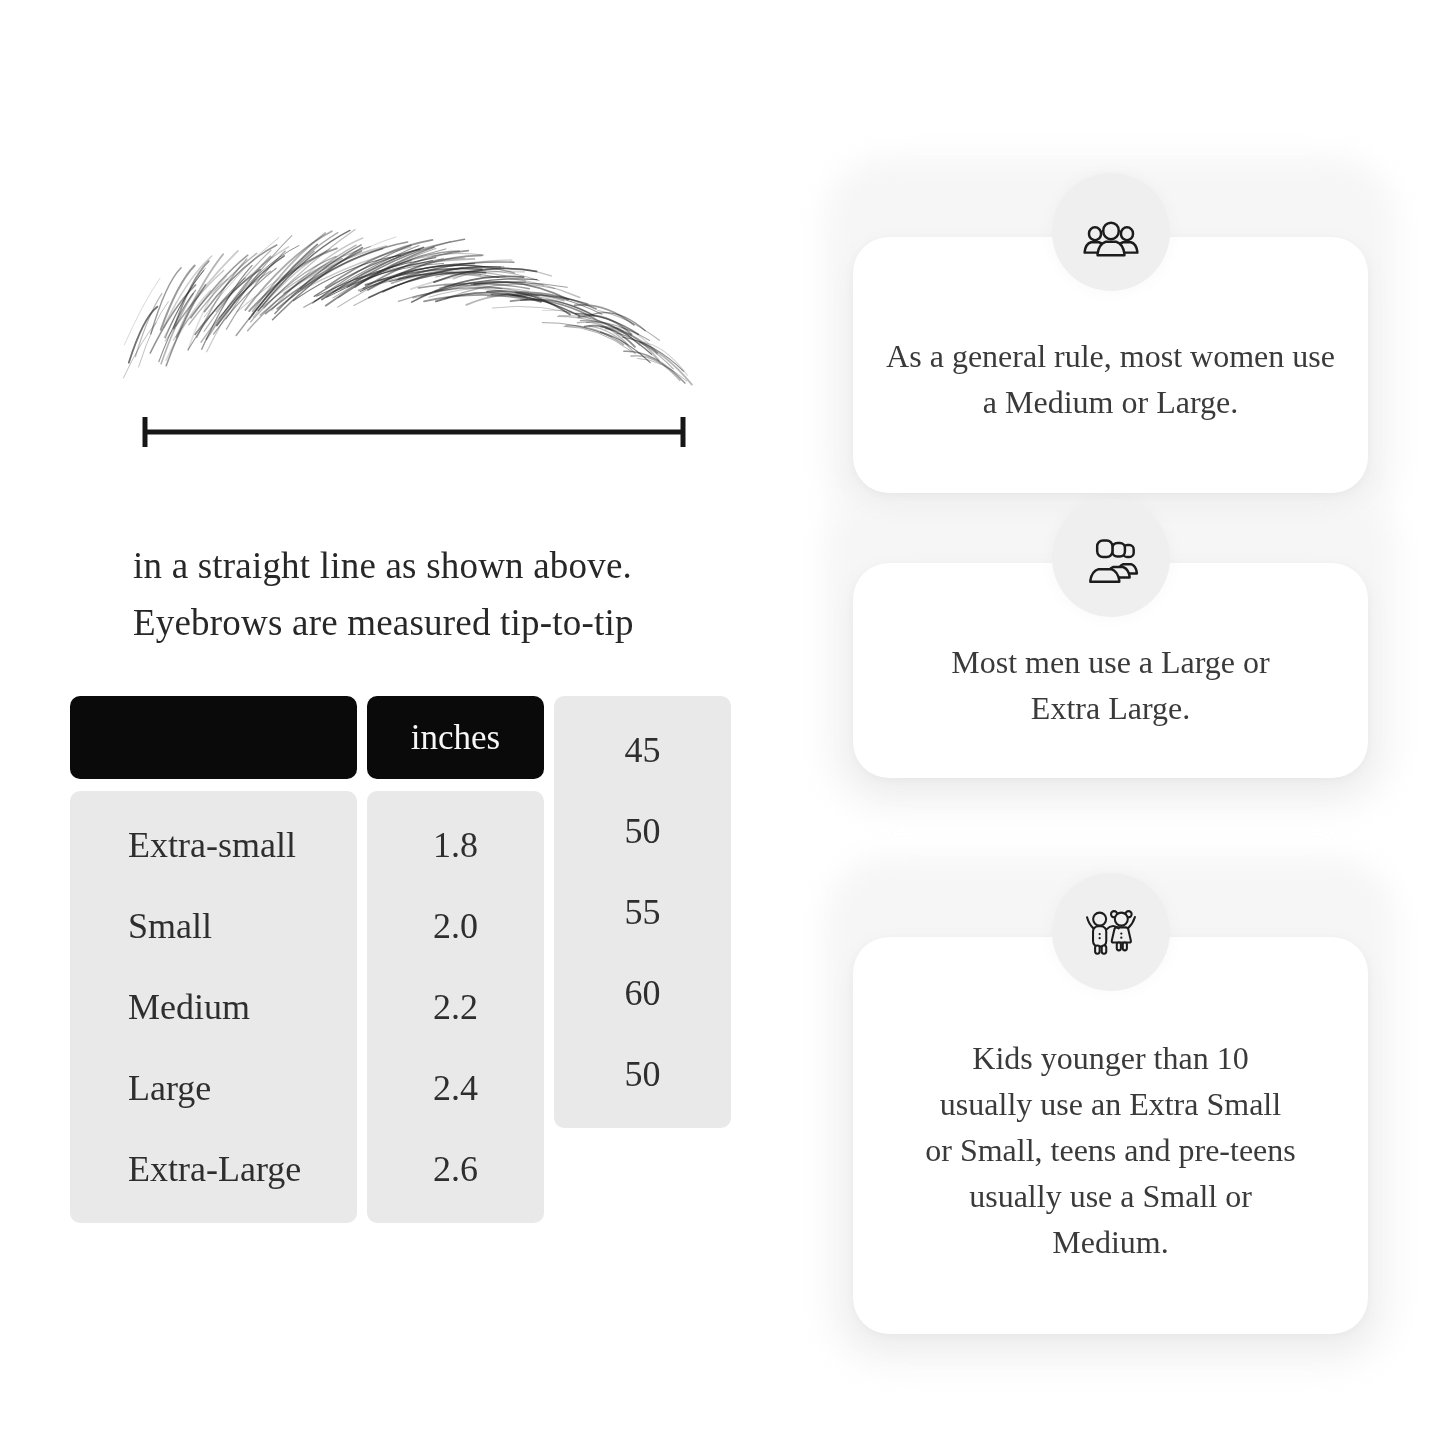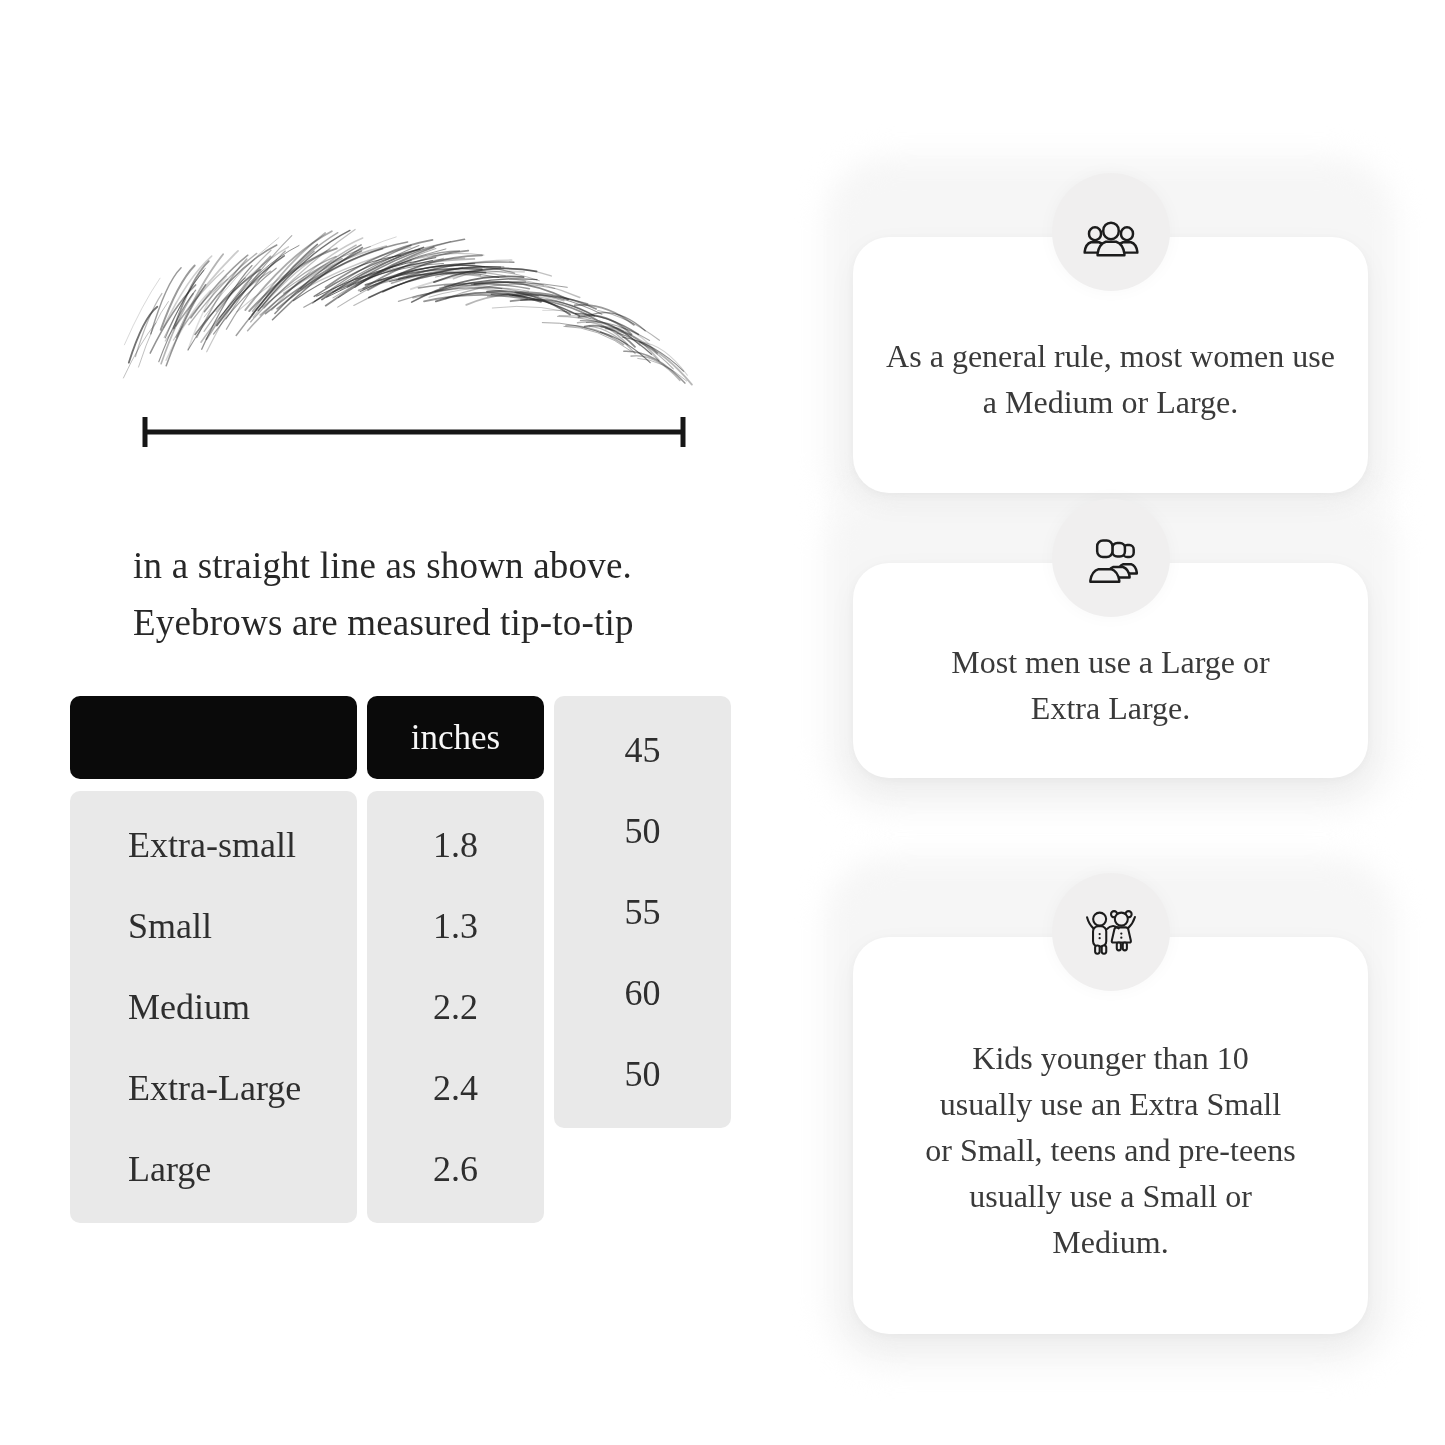--- a/index.html
+++ b/index.html
@@ -252,29 +252,29 @@
     <span>Eyebrows are measured tip-to-tip</span>
   </p>
 
   <div class="size-table">
     <div class="tcol c1">
       <div class="th"></div>
       <div class="tbody" id="colLabels">
           <div class="cell">Extra-small</div>
           <div class="cell">Small</div>
           <div class="cell">Medium</div>
+          <div class="cell">Large</div>
           <div class="cell">Extra-Large</div>
-          <div class="cell">Large</div>
         </div>
     </div>
     <div class="tcol c2">
       <div class="th">inches</div>
       <div class="tbody" id="colInches">
           <div class="cell">1.8</div>
-          <div class="cell">1.3</div>
+          <div class="cell">2.0</div>
           <div class="cell">2.2</div>
           <div class="cell">2.4</div>
           <div class="cell">2.6</div>
         </div>
     </div>
     <div class="tcol c3">
       <div class="tbody" id="colMm">
           <div class="cell">45</div>
           <div class="cell">50</div>
           <div class="cell">55</div>

